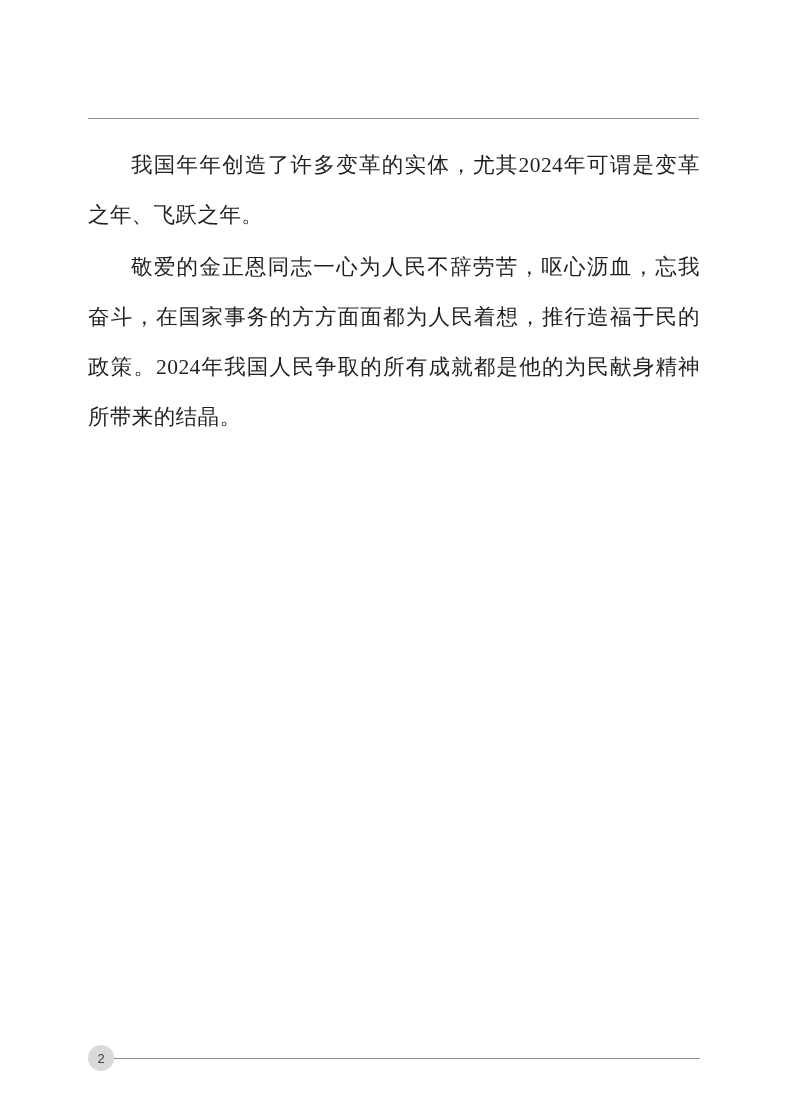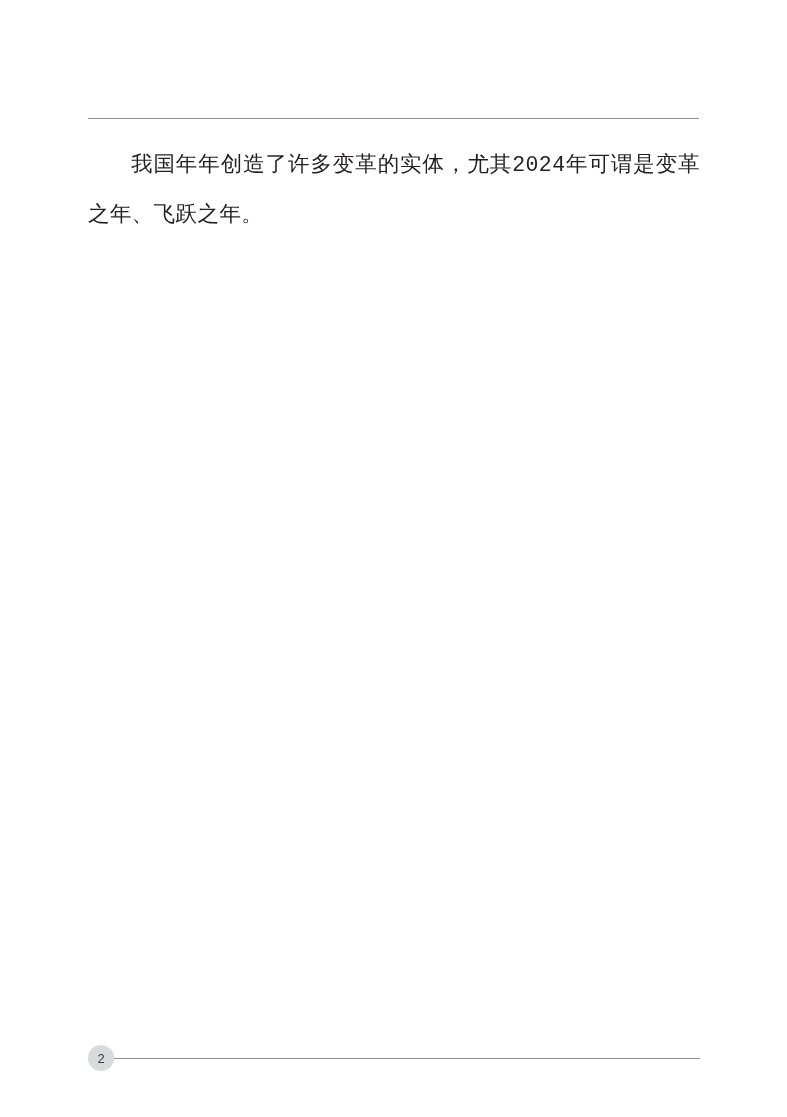--- a/index.html
+++ b/index.html
@@ -28,21 +28,20 @@
     top: 118px;
     width: 611px;
     height: 1px;
     background: #8d8f91;
   }
   .body-text {
     position: absolute;
     left: 88px;
     top: 140px;
     width: 612px;
-    font-family: Liberation Mono, monospace;
   }
   .para {
     font-size: 21.5px;
     line-height: 50px;
     text-indent: 2em;
     text-align: justify;
     text-justify: inter-ideograph;
     letter-spacing: 0.4px;
     margin: 0 0 2px 0;
     color: #231f20;
@@ -81,20 +80,21 @@
 </style>
 </head>
 <body>
 
 <div class="page">
 
   <div class="top-rule"></div>
 
   <div class="body-text">
     <p class="para">我国年年创造了许多变革的实体，尤其2024年可谓是变革之年、飞跃之年。</p>
+    <p class="para">敬爱的金正恩同志一心为人民不辞劳苦，呕心沥血，忘我奋斗，在国家事务的方方面面都为人民着想，推行造福于民的政策。2024年我国人民争取的所有成就都是他的为民献身精神所带来的结晶。</p>
   </div>
 
   <div class="footer">
     <div class="footer-rule"></div>
     <div class="page-number">2</div>
   </div>
 
 </div>
 
 </body></html>

